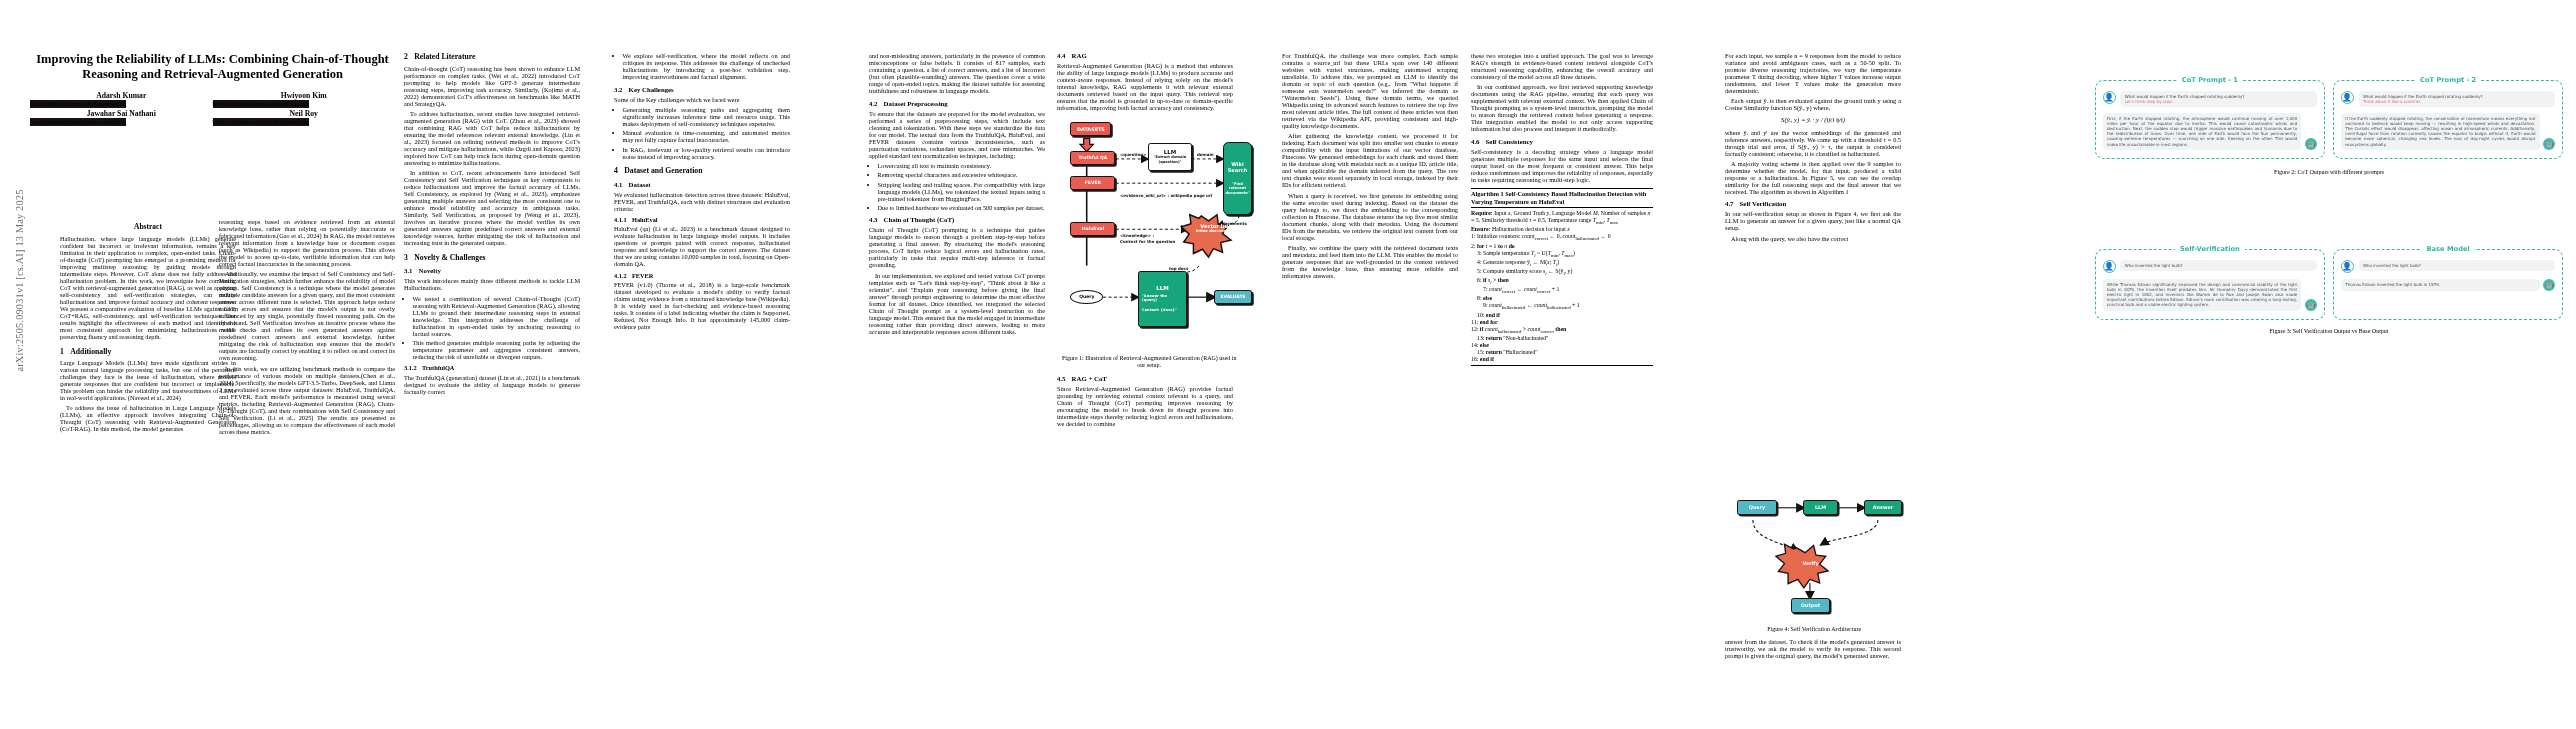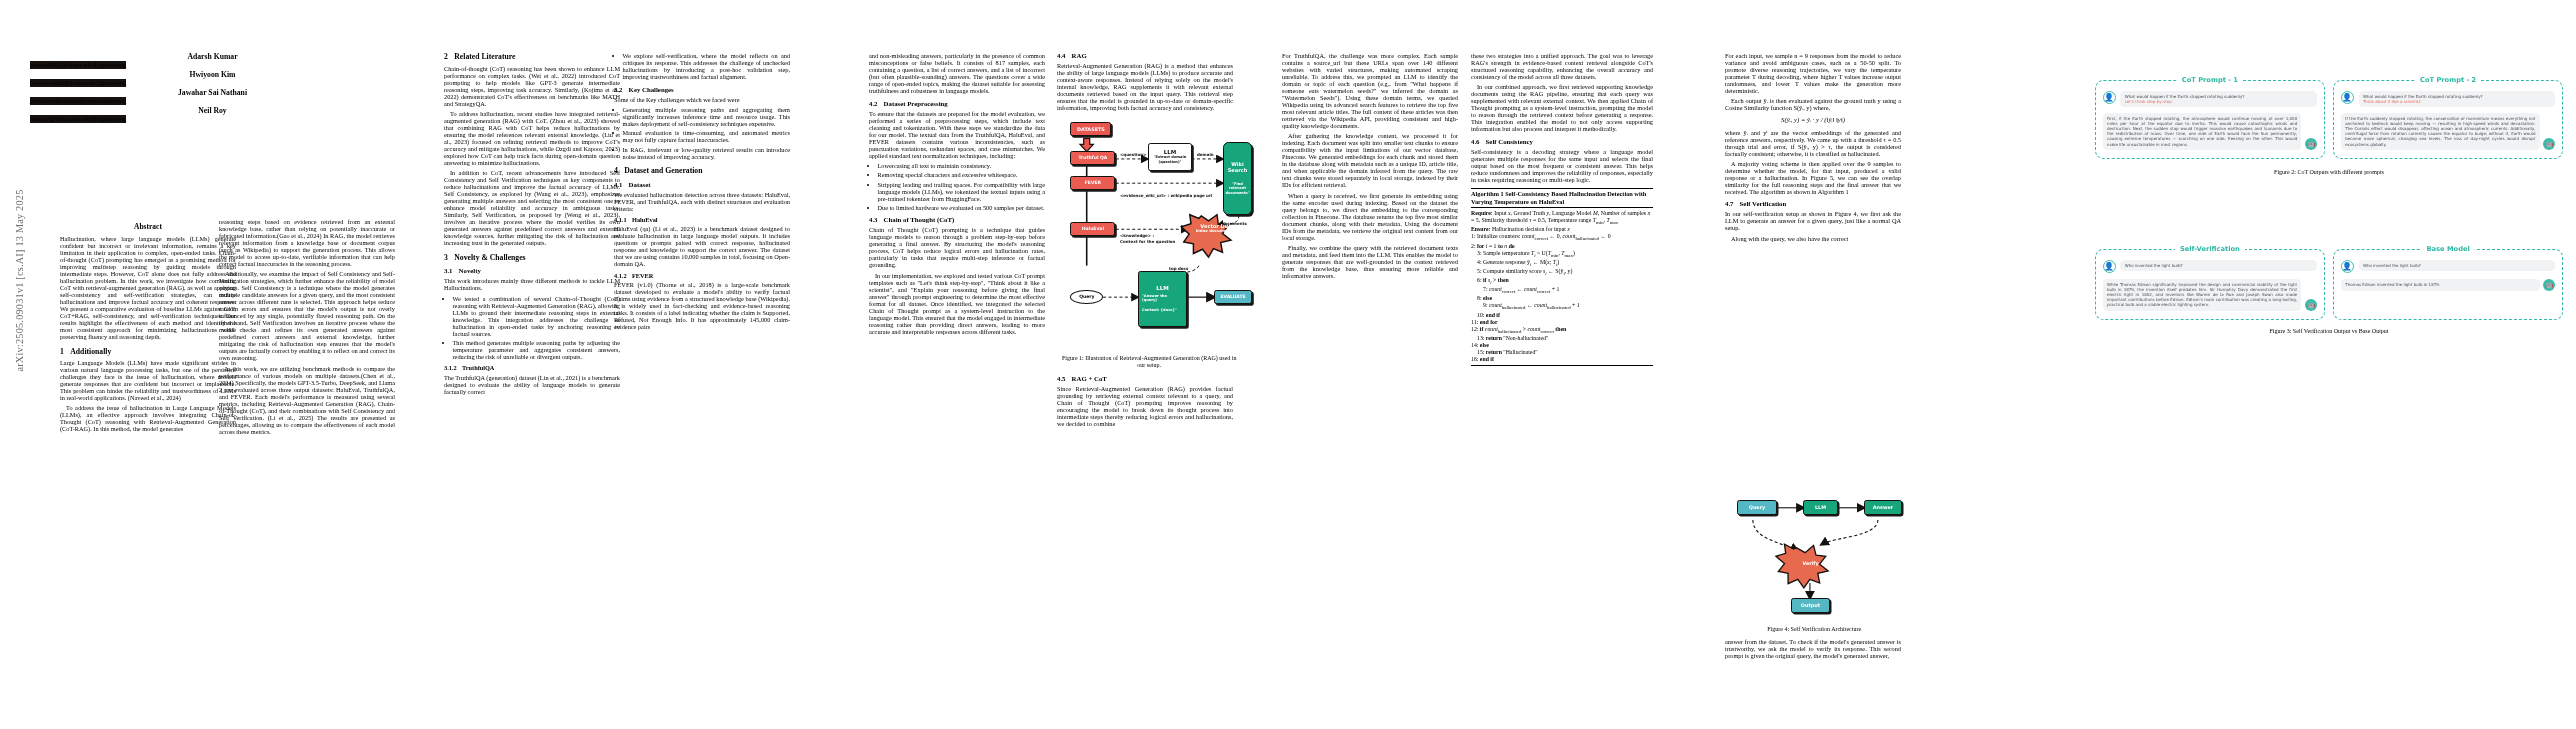--- a/index.html
+++ b/index.html
@@ -36,21 +36,21 @@
     text-align:justify; text-justify:inter-word;
     margin:0 0 3.3px 0; color:#000;
     hyphens:auto;
   }
   .p.noind { text-indent:0; }
   .p.ind { text-indent:6px; }
   h1.title{
     font-size:12.5px; line-height:14.6px; font-weight:bold;
     text-align:center; margin:0 0 9.7px 0;
   }
-  .authors{ display:flex;flex-direction:column; }
+  .authors{ display:flex; }
   .author{ flex:1; text-align:center; margin-bottom:9px; }
   .author .nm{ font-size:7.7px; font-weight:bold; line-height:9px;}
   .author .ln{ font-size:6.8px; line-height:8.1px;}
   h2.abs{ font-size:7.5px; font-weight:bold; text-align:center; margin:3.6px 0 4.3px 0;}
   h2.sec{ font-size:7.7px; font-weight:bold; margin:6.7px 0 3.6px 0; }
   h2.sec .num{ display:inline-block; min-width:10.3px; }
   h3.sub{ font-size:6.8px; font-weight:bold; margin:5.5px 0 3px 0; }
   h3.sub .num{ display:inline-block; min-width:14.6px; }
   h4.ssub{ font-size:6.3px; font-weight:bold; margin:4.3px 0 2.4px 0;}
   h4.ssub .num{ display:inline-block; min-width:18px;}
@@ -134,20 +134,21 @@
   }
 </style>
 </head>
 <body>
 
 <div class="page" id="page1">
 
   <div class="arxiv-stamp">arXiv:2505.09031v1  [cs.AI]  13 May 2025</div>
 
   <div style="position:absolute; left:30px; top:52px; width:365px;">
+    <h1 class="title">Improving the Reliability of LLMs: Combining Chain-of-Thought Reasoning and Retrieval-Augmented Generation</h1>
     <div class="authors">
       <div class="author">
         <div class="nm">Adarsh Kumar</div>
         <div class="ln">Computer Science and Engineering</div>
         <div class="ln">Texas A&amp;M University</div>
         <div class="ln">adarsh0801@tamu.edu</div>
       </div>
       <div class="author">
         <div class="nm">Hwiyoon Kim</div>
         <div class="ln">Computer Science and Engineering</div>
@@ -178,21 +179,21 @@
     <p class="p noind">Large Language Models (LLMs) have made significant strides in various natural language processing tasks, but one of the persistent challenges they face is the issue of hallucination, where models generate responses that are confident but incorrect or implausible. This problem can hinder the reliability and trustworthiness of LLMs in real-world applications. (Naveed et al., 2024)</p>
     <p class="p ind">To address the issue of hallucination in Large Language Models (LLMs), an effective approach involves integrating Chain-of-Thought (CoT) reasoning with Retrieval-Augmented Generation (CoT-RAG). In this method, the model generates</p>
   </div>
 
   <div class="col" style="left:219px; top:218px; width:176px;">
     <p class="p noind">reasoning steps based on evidence retrieved from an external knowledge base, rather than relying on potentially inaccurate or fabricated information.(Gao et al., 2024) In RAG, the model retrieves relevant information from a knowledge base or document corpus (such as Wikipedia) to support the generation process. This allows the model to access up-to-date, verifiable information that can help correct factual inaccuracies in the reasoning process.</p>
     <p class="p ind">Additionally, we examine the impact of Self Consistency and Self-Verification strategies, which further enhance the reliability of model outputs. Self Consistency is a technique where the model generates multiple candidate answers for a given query, and the most consistent answer across different runs is selected. This approach helps reduce random errors and ensures that the model's output is not overly influenced by any single, potentially flawed reasoning path. On the other hand, Self Verification involves an iterative process where the model checks and refines its own generated answers against predefined correct answers and external knowledge, further mitigating the risk of hallucination step ensures that the model's outputs are factually correct by enabling it to reflect on and correct its own reasoning.</p>
     <p class="p ind">In this work, we are utilizing benchmark methods to compare the performance of various models on multiple datasets.(Chen et al., 2024) Specifically, the models GPT-3.5-Turbo, DeepSeek, and Llama 2 are evaluated across three output datasets: HaluEval, TruthfulQA, and FEVER. Each model's performance is measured using several metrics, including Retrieval-Augmented Generation (RAG), Chain-of-Thought (CoT), and their combinations with Self Consistency and Self Verification. (Li et al., 2025) The results are presented as percentages, allowing us to compare the effectiveness of each model across these metrics.</p>
   </div>
 
-  <div class="col" style="left:444px; top:52px; width:176px;">
+  <div class="col" style="left:404px; top:52px; width:176px;">
     <h2 class="sec" style="margin-top:0;"><span class="num">2</span><span>Related Literature</span></h2>
     <p class="p noind">Chain-of-thought (CoT) reasoning has been shown to enhance LLM performance on complex tasks. (Wei et al., 2022) introduced CoT prompting to help models like GPT-3 generate intermediate reasoning steps, improving task accuracy. Similarly, (Kojima et al., 2022) demonstrated CoT's effectiveness on benchmarks like MATH and StrategyQA.</p>
     <p class="p ind">To address hallucination, recent studies have integrated retrieval-augmented generation (RAG) with CoT. (Zhou et al., 2023) showed that combining RAG with CoT helps reduce hallucinations by ensuring the model references relevant external knowledge. (Liu et al., 2023) focused on refining retrieval methods to improve CoT's accuracy and mitigate hallucinations, while Ozgdi and Kapoor, 2023) explored how CoT can help track facts during open-domain question answering to minimize hallucinations.</p>
     <p class="p ind">In addition to CoT, recent advancements have introduced Self Consistency and Self Verification techniques as key components to reduce hallucinations and improve the factual accuracy of LLMs. Self Consistency, as explored by (Wang et al., 2023), emphasizes generating multiple answers and selecting the most consistent one to enhance model reliability and accuracy in ambiguous tasks. Similarly, Self Verification, as proposed by (Weng et al., 2023), involves an iterative process where the model verifies its own generated answers against predefined correct answers and external knowledge sources, further mitigating the risk of hallucination and increasing trust in the generated outputs.</p>
     <h2 class="sec"><span class="num">3</span><span>Novelty &amp; Challenges</span></h2>
     <h3 class="sub"><span class="num">3.1</span><span>Novelty</span></h3>
     <p class="p noind">This work introduces mainly three different methods to tackle LLM Hallucinations.</p>
     <ul class="bl">
       <li>We tested a combination of several Chain-of-Thought (CoT) reasoning with Retrieval-Augmented Generation (RAG), allowing LLMs to ground their intermediate reasoning steps in external knowledge. This integration addresses the challenge of hallucination in open-ended tasks by anchoring reasoning to factual sources.</li>
       <li>This method generates multiple reasoning paths by adjusting the temperature parameter and aggregates consistent answers, reducing the risk of unreliable or divergent outputs.</li>

